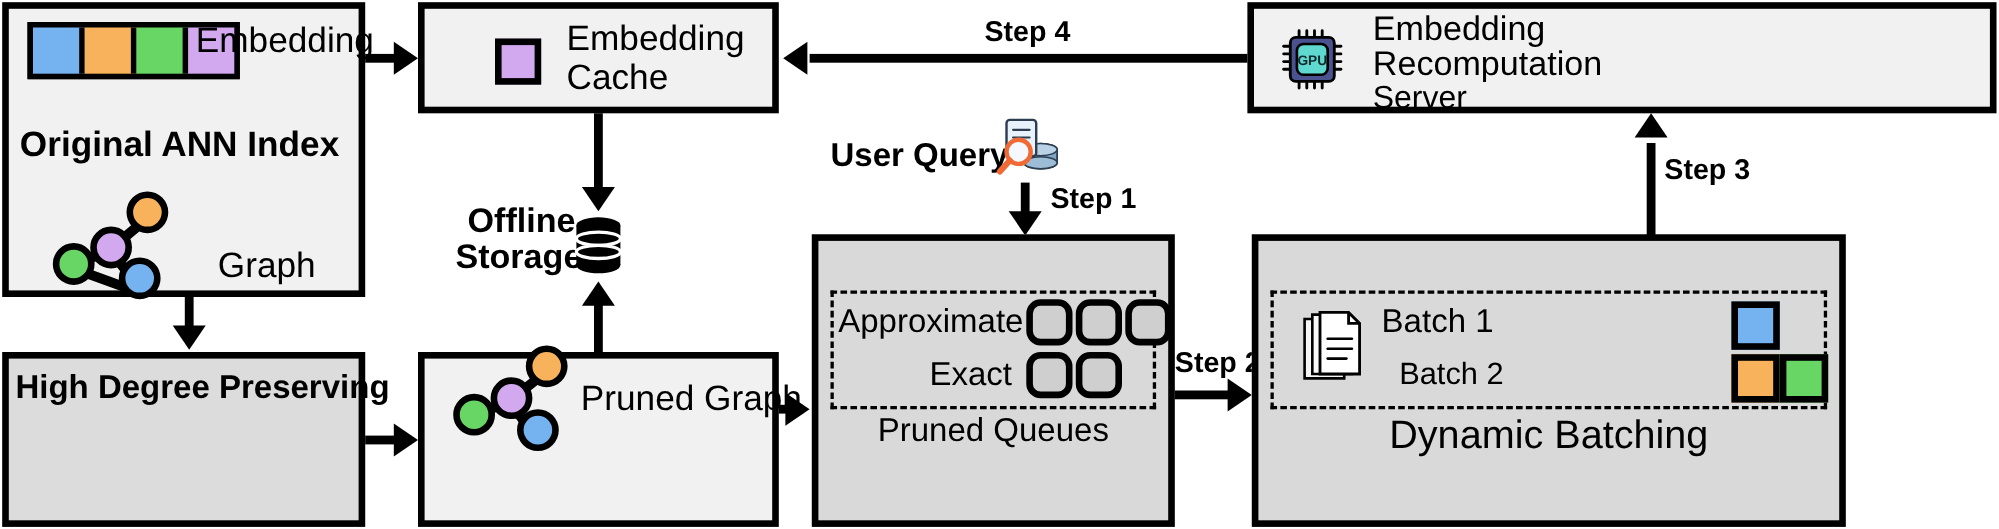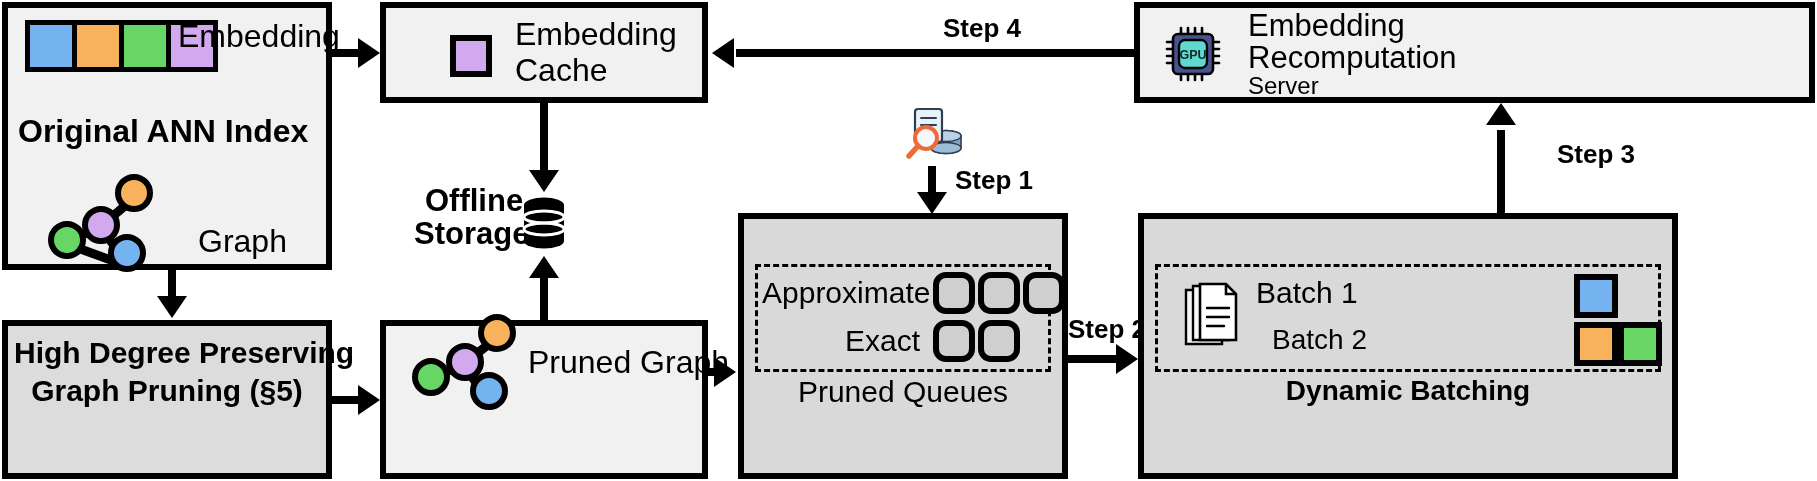--- a/index.html
+++ b/index.html
@@ -111,25 +111,25 @@
           <line x1="47" y1="37" x2="54" y2="37"></line>
       </g>
       <rect x="8" y="8" width="40" height="40" rx="5" fill="#4a5390" stroke="#000" stroke-width="2.6"></rect>
       <rect x="14" y="14" width="28" height="28" rx="6" fill="#5fd8d0" stroke="#000" stroke-width="2.4"></rect>
       <text x="28" y="33" font-family="Liberation Sans, sans-serif" font-size="12.5" font-weight="bold" text-anchor="middle" fill="#0d2a2a">GPU</text>
     </svg>
   </div>
 
   <div class="lbl" style="left:1248px;top:9px;font-size:31px;">Embedding</div>
   <div class="lbl" style="left:1248px;top:41px;font-size:31px;">Recomputation</div>
-  <div class="lbl" style="left:1248px;top:73px;font-size:24px;">Server</div>
+  <div class="lbl" style="left:1248px;top:73px;font-size:29px;">Server</div>
 
   <div class="hline" style="left:736px;top:49px;width:398px;"></div>
   <div class="ar-l" style="left:712px;top:38px;"></div>
-  <div class="lbl b" style="left:895px;top:14px;font-size:26px;margin-left:48px;">Step 4</div>
+  <div class="lbl b" style="left:895px;top:14px;font-size:26px;">Step 4</div>
 
   <div class="lbl ctr" style="left:425px;top:184px;font-size:31px;font-weight:bold;">Offline</div>
   <div class="lbl ctr" style="left:414px;top:217px;font-size:31px;font-weight:bold;">Storage</div>
 
   <div class="dbicon" style="left:521px;top:196px;width:46px;height:54px;">
     <svg viewBox="0 0 46 54" width="46" height="54">
       <ellipse cx="23" cy="9" rx="20" ry="7.5" fill="#000"></ellipse>
       <rect x="3" y="9" width="40" height="36" fill="#000"></rect>
       <ellipse cx="23" cy="45" rx="20" ry="7.5" fill="#000"></ellipse>
       <ellipse cx="23" cy="21" rx="20" ry="6" fill="none" stroke="#fff" stroke-width="3"></ellipse>
@@ -138,21 +138,20 @@
   </div>
 
   <div class="vline" style="left:540px;top:103px;height:72px;"></div>
   <div class="ar-d" style="left:529px;top:170px;"></div>
 
   <div class="vline" style="left:540px;top:276px;height:46px;"></div>
   <div class="ar-u" style="left:529px;top:256px;"></div>
 
   <div class="box gray" style="left:2px;top:320px;width:330px;height:159px;"></div>
   <div class="lbl b ctr" style="left:14px;top:336px;width:306px;font-size:30px;">High Degree Preserving</div>
-  <div class="lbl b ctr" style="left:14px;top:374px;width:306px;font-size:30px;">Graph Pruning (§5)</div>
 
   <div class="vline" style="left:168px;top:270px;height:30px;"></div>
   <div class="ar-d" style="left:157px;top:296px;"></div>
 
   <div class="box" style="left:380px;top:320px;width:328px;height:159px;"></div>
 
   <div>
     <div class="edge" style="left:468px;top:356px;width:44px;transform:rotate(-38deg);"></div>
     <div class="edge" style="left:432px;top:373px;width:42px;transform:rotate(-22deg);"></div>
     <div class="edge" style="left:466px;top:365px;width:44px;transform:rotate(52deg);"></div>
@@ -161,20 +160,21 @@
     <div class="node" style="left:446px;top:343px;width:38px;height:38px;background:#d2a8ef;"></div>
     <div class="node" style="left:412px;top:358px;width:38px;height:38px;background:#67d664;"></div>
     <div class="node" style="left:470px;top:372px;width:38px;height:38px;background:#74b3f0;"></div>
   </div>
 
   <div class="lbl" style="left:528px;top:345px;font-size:32px;text-align:right;">Pruned Graph</div>
 
   <div class="hline" style="left:332px;top:396px;width:30px;"></div>
   <div class="ar-r" style="left:358px;top:385px;"></div>
 
+  <div class="lbl b" style="left:755px;top:125px;font-size:30px;">User Query</div>
 
   <div class="qicon" style="left:902px;top:104px;width:62px;height:62px;">
     <svg viewBox="0 0 62 62" width="62" height="62">
       <ellipse cx="44" cy="32" rx="15" ry="5.5" fill="#5b7fa6" stroke="#2c3e50" stroke-width="1.6"></ellipse>
       <path d="M29 32 v12 a15 5.5 0 0 0 30 0 v-12 z" fill="#7fa4c4" stroke="#2c3e50" stroke-width="1.6"></path>
       <ellipse cx="44" cy="44" rx="15" ry="5.5" fill="#9dbcd6" stroke="#2c3e50" stroke-width="1.4"></ellipse>
       <ellipse cx="44" cy="32" rx="15" ry="5.5" fill="#b9d2e6" stroke="#2c3e50" stroke-width="1.4"></ellipse>
       <rect x="13" y="5" width="27" height="33" rx="3" fill="#e8f2fa" stroke="#2c3e50" stroke-width="2.2"></rect>
       <g stroke="#2c3e50" stroke-width="2" stroke-linecap="round">
         <line x1="19" y1="14" x2="34" y2="14"></line>
@@ -234,19 +234,19 @@
     </svg>
   </div>
 
   <div class="lbl" style="left:1256px;top:276px;font-size:30px;">Batch 1</div>
   <div class="sq" style="left:1574px;top:274px;width:44px;height:44px;background:#74b3f0;"></div>
 
   <div class="lbl" style="left:1272px;top:324px;font-size:28px;">Batch 2</div>
   <div class="sq" style="left:1574px;top:322px;width:44px;height:44px;background:#f9b25c;"></div>
   <div class="sq" style="left:1618px;top:322px;width:44px;height:44px;background:#67d664;"></div>
 
-  <div class="lbl ctr" style="left:1148px;top:375px;width:520px;font-size:28px;font-weight:bold;">Dynamic Batching</div>
+  <div class="lbl ctr" style="left:1148px;top:375px;width:520px;font-size:36px;">Dynamic Batching</div>
 
   <div class="vline" style="left:1497px;top:130px;height:84px;"></div>
   <div class="ar-u" style="left:1486px;top:103px;"></div>
-  <div class="lbl b" style="left:1513px;top:140px;font-size:26px;margin-left:44px;">Step 3</div>
+  <div class="lbl b" style="left:1513px;top:140px;font-size:26px;">Step 3</div>
 
 </div>
 
 </body></html>

